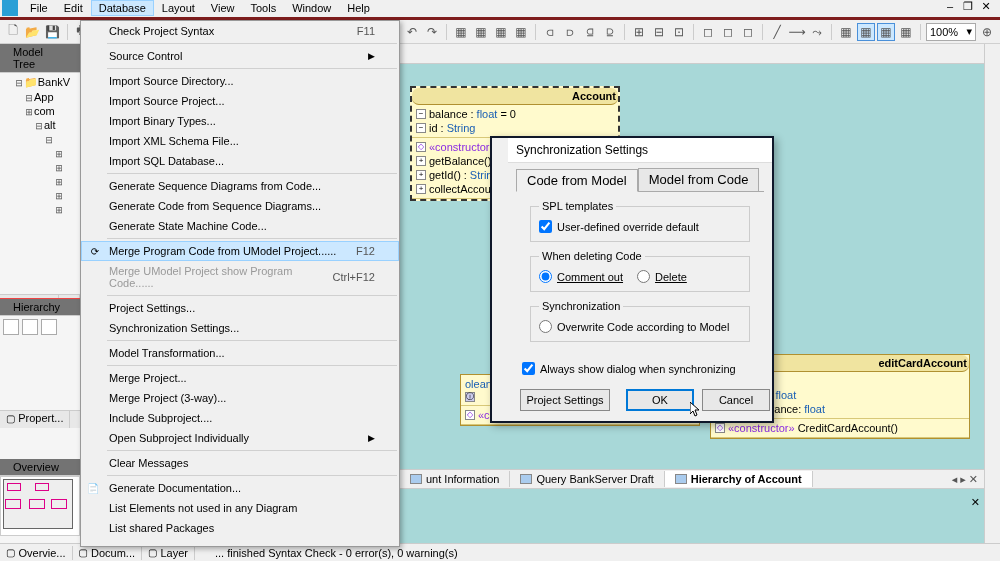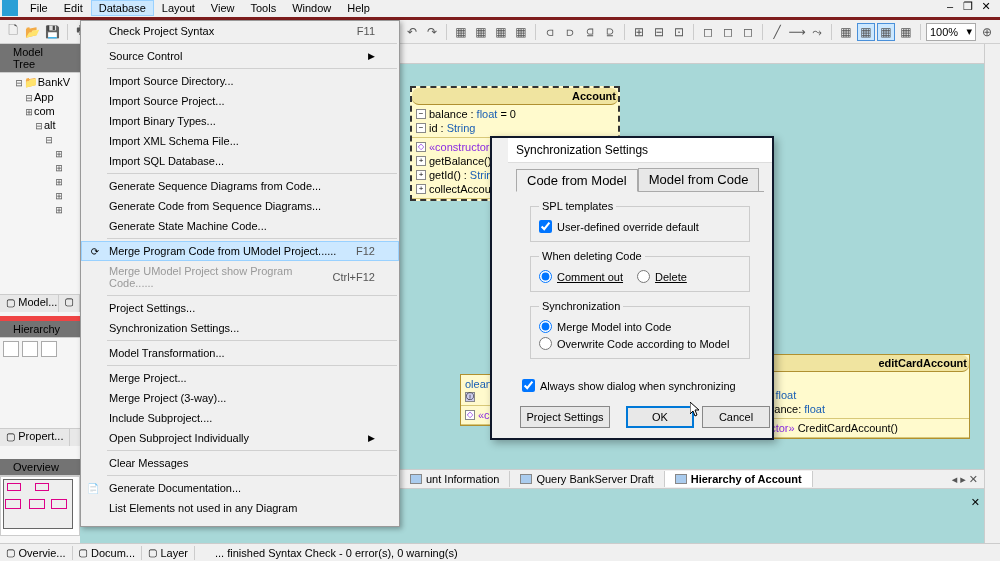--- a/index.html
+++ b/index.html
@@ -239,20 +239,23 @@
       <span>Clear Messages</span>
     </div>
     <div class="dd-sep"></div>
     <div class="dd-item">
       <span class="dd-icon">📄</span>
       <span>Generate Documentation...</span>
     </div>
     <div class="dd-item">
       <span>List Elements not used in any Diagram</span>
     </div>
+    <div class="dd-item">
+      <span>List shared Packages</span>
+    </div>
     <div class="dd-item"></div>
   </div>
 
 <div class="left-col">
   <div class="panel-title">Model Tree</div>
   <div class="tree">
     <div class="tree-item"><span class="exp">⊟</span>📁<span>BankV</span></div>
     <div class="tree-item" style="padding-left:22px"><span class="exp">⊟</span><span>App</span></div>
     <div class="tree-item" style="padding-left:22px"><span class="exp">⊞</span><span>com</span></div>
     <div class="tree-item" style="padding-left:32px"><span class="exp">⊟</span><span>alt</span></div>
@@ -262,21 +265,21 @@
     <div class="tree-item" style="padding-left:52px"><span class="exp">⊞</span></div>
     <div class="tree-item" style="padding-left:52px"><span class="exp">⊞</span></div>
     <div class="tree-item" style="padding-left:52px"><span class="exp">⊞</span></div>
   </div>
   <div class="tab-strip" style="position:absolute;top:250px;left:0;right:0">
     <div class="tab">▢ <span>Model...</span></div>
     <div class="tab">▢</div>
   </div>
 </div>
 
-<div class="hierarchy-panel" style="top:316px;height:130px;background:#f5f5f5;border-top:5px solid #ef4444">
+<div class="hierarchy-panel" style="top:298px;height:130px;background:#f5f5f5;border-top:1px solid #ef4444">
   <div class="panel-title">Hierarchy</div>
   <div class="hierarchy-icons">
     <div class="hi"></div>
     <div class="hi"></div>
     <div class="hi"></div>
   </div>
   <div class="tab-strip" style="position:absolute;bottom:0;left:0;right:0">
     <div class="tab">▢ <span>Propert...</span></div>
   </div>
 </div>
@@ -413,24 +416,20 @@
           </label>
         <label>
             <input type="radio" name="del" style="">
             <span>Delete</span>
           </label>
       </div>
     </fieldset>
     <fieldset>
       <legend>Synchronization</legend>
       <label>
-          <input type="radio" name="sync" checked="" style="">
-          <span>Merge Model into Code</span>
-        </label>
-      <label>
           <input type="radio" name="sync" style="">
           <span>Overwrite Code according to Model</span>
         </label>
     </fieldset>
   </div>
   <div class="always-row">
     <label>
         <input type="checkbox" checked="" style="">
         <span>Always show dialog when synchronizing</span>
       </label>

